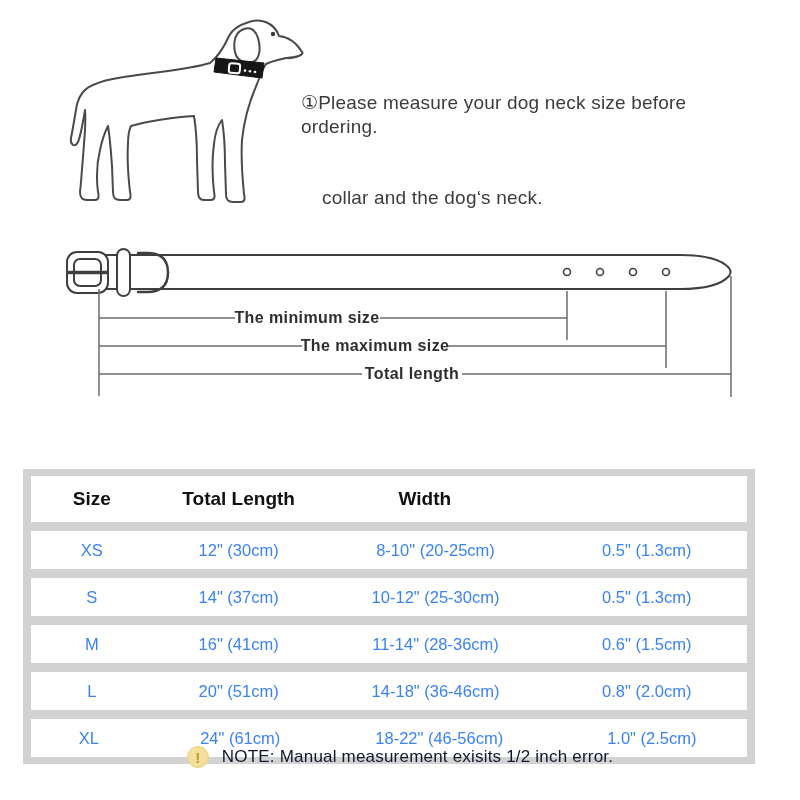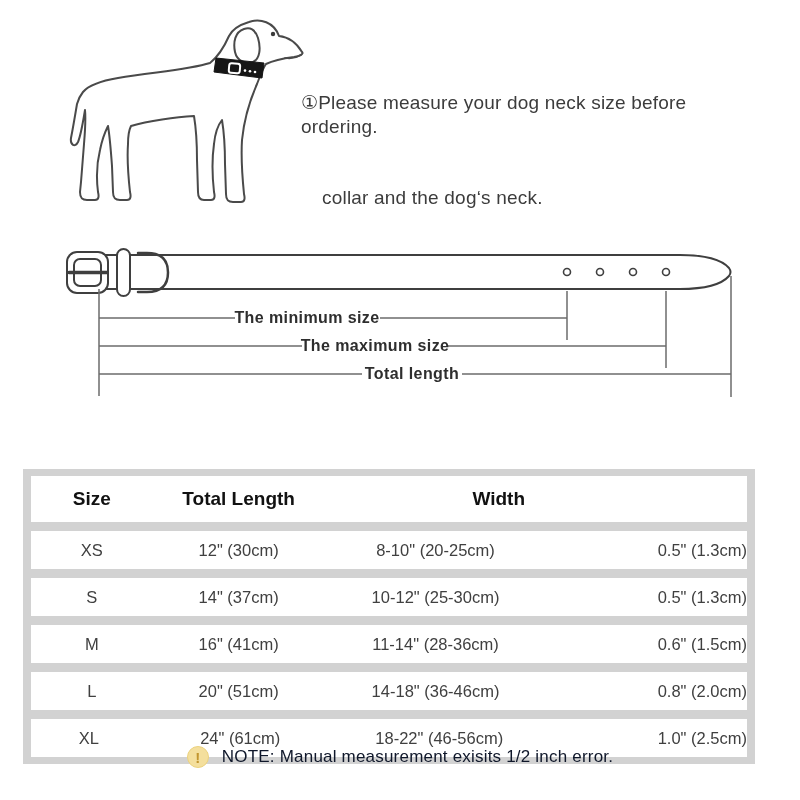--- a/index.html
+++ b/index.html
@@ -18,23 +18,23 @@
   
   .diagram-svg { position:absolute; left:0; top:240px; }
   .mlabel { font:700 16px "Liberation Sans","DejaVu Sans",sans-serif; fill:#2e2e2e; letter-spacing:0.4px; }
 
   
   .size-table { position:absolute; left:23px; top:436px; width:732px; height:295px;
                 background:#d2d2d2; padding:7px 8px;margin-top:33px; }
   .trow { background:#ffffff; height:38px; margin-bottom:9px; display:flex; align-items:center; }
   .trow:last-child { margin-bottom:0;gap:12px; }
   .trow.thead { height:46px; }
-  .cell { text-align:center; font-size:16.5px; color:#404040; }
+  .cell { text-align:center; font-size:16.5px; color:#3b82f6; }
   .thead .cell { font-size:19px; font-weight:bold; color:#111; }
-  .c0 { width:17%; } .c1 { width:24%; } .c2 { width:31%; } .c3 { width:28%;text-align:right; }
+  .c0 { width:17%; } .c1 { width:24%; } .c2 { width:31%; } .c3 { width:28%; }
 
   
   .note { position:absolute; left:0; top:746px; width:800px; display:flex;
           justify-content:center; align-items:center; gap:13px; }
   .note-icon { width:22px; height:22px; border-radius:50%; background:#f4df9d;
                border:1px solid #ecd27d; color:#c2952e; font-size:15px; font-weight:bold;
                display:flex; align-items:center; justify-content:center; }
   .note-text { font-size:17px; color:#0f172a; letter-spacing:0.2px; }
 </style>
 </head>

